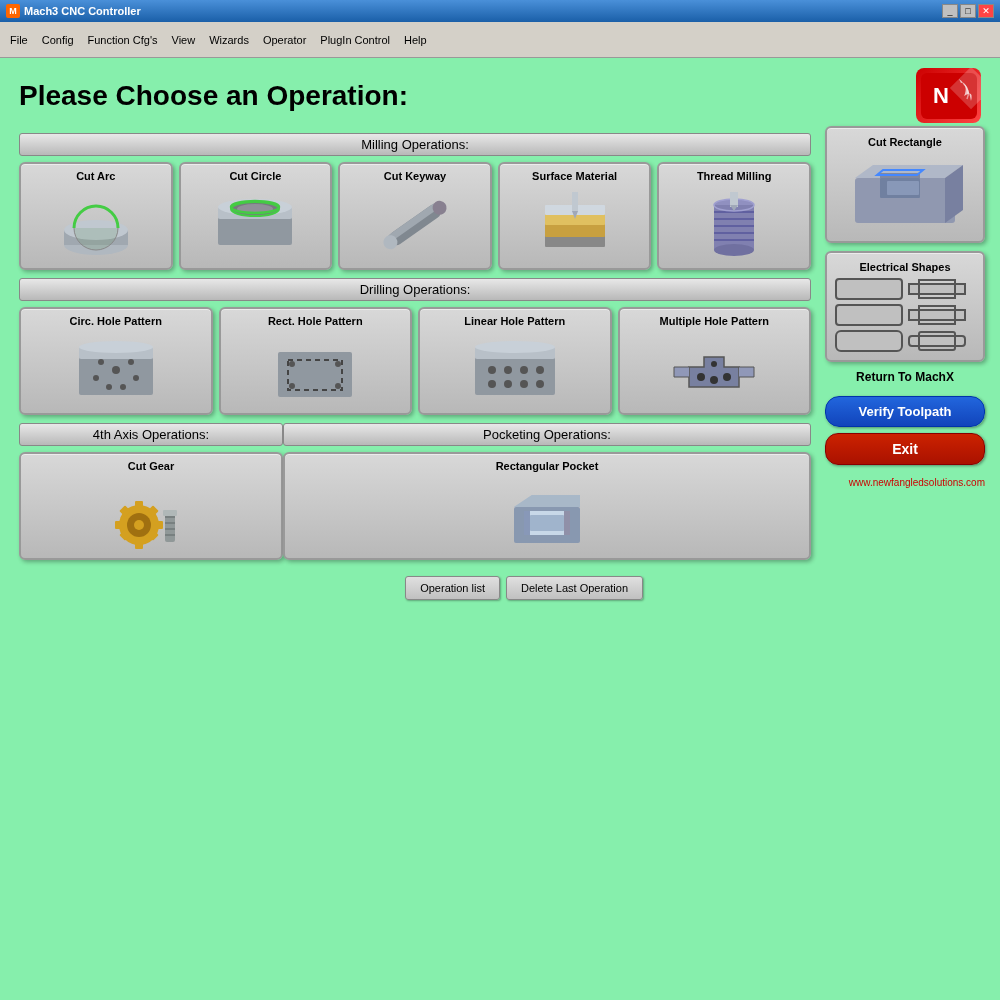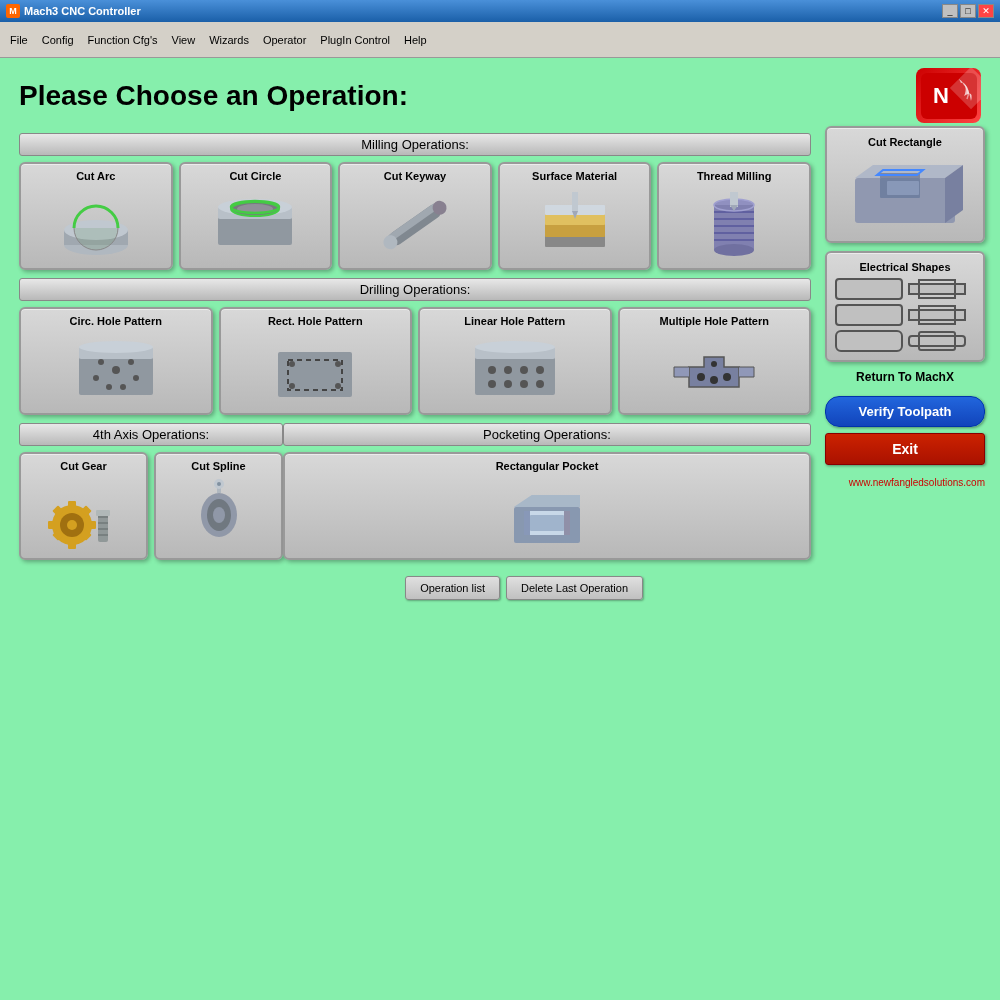--- a/index.html
+++ b/index.html
@@ -255,21 +255,21 @@
       font-size: 13px;
       font-weight: bold;
       color: white;
       cursor: pointer;
       box-shadow: 1px 1px 3px rgba(0,0,0,0.4);
     }
 
     .exit-btn {
       background: linear-gradient(to bottom, #cc2200, #aa1100);
       border: 1px solid #880000;
-      border-radius: 3px;
+      border-radius: 13px;
       padding: 7px 22px;
       font-size: 14px;
       font-weight: bold;
       color: white;
       cursor: pointer;
       box-shadow: 1px 1px 3px rgba(0,0,0,0.4);
     }
 
     .website-text {
       color: #cc0000;
@@ -529,35 +529,20 @@
                 <rect x="54" y="35" width="10" height="30" fill="#909898" rx="2"></rect>
                 <rect x="52" y="33" width="14" height="6" fill="#b0b8b8" rx="1"></rect>
                 <line x1="54" y1="40" x2="64" y2="40" stroke="#707878" stroke-width="1.5"></line>
                 <line x1="54" y1="46" x2="64" y2="46" stroke="#707878" stroke-width="1.5"></line>
                 <line x1="54" y1="52" x2="64" y2="52" stroke="#707878" stroke-width="1.5"></line>
                 <line x1="54" y1="58" x2="64" y2="58" stroke="#707878" stroke-width="1.5"></line>
               </svg>
             </div>
           </div>
 
-          <div class="op-card">
-            <div class="op-card-label">Cut Spline</div>
-            <div class="op-card-img">
-              <svg width="70" height="75" viewBox="0 0 70 75">
-
-                <ellipse cx="35" cy="38" rx="18" ry="22" fill="#9098a8"></ellipse>
-                <ellipse cx="35" cy="38" rx="12" ry="16" fill="#707880"></ellipse>
-                <ellipse cx="35" cy="38" rx="6" ry="8" fill="#9098a8"></ellipse>
-
-                <line x1="35" y1="16" x2="35" y2="8" stroke="#b0b8c0" stroke-width="4"></line>
-                <circle cx="35" cy="7" r="5" fill="#c0c8d0"></circle>
-                <circle cx="35" cy="7" r="2" fill="#8090a0"></circle>
-              </svg>
-            </div>
-          </div>
         </div>
       </div>
 
       <div class="bottom-right">
         <div class="section-header">Pocketing Operations:</div>
         <div class="ops-grid">
 
 
           <div class="op-card">
             <div class="op-card-label">Rectangular Pocket</div>

